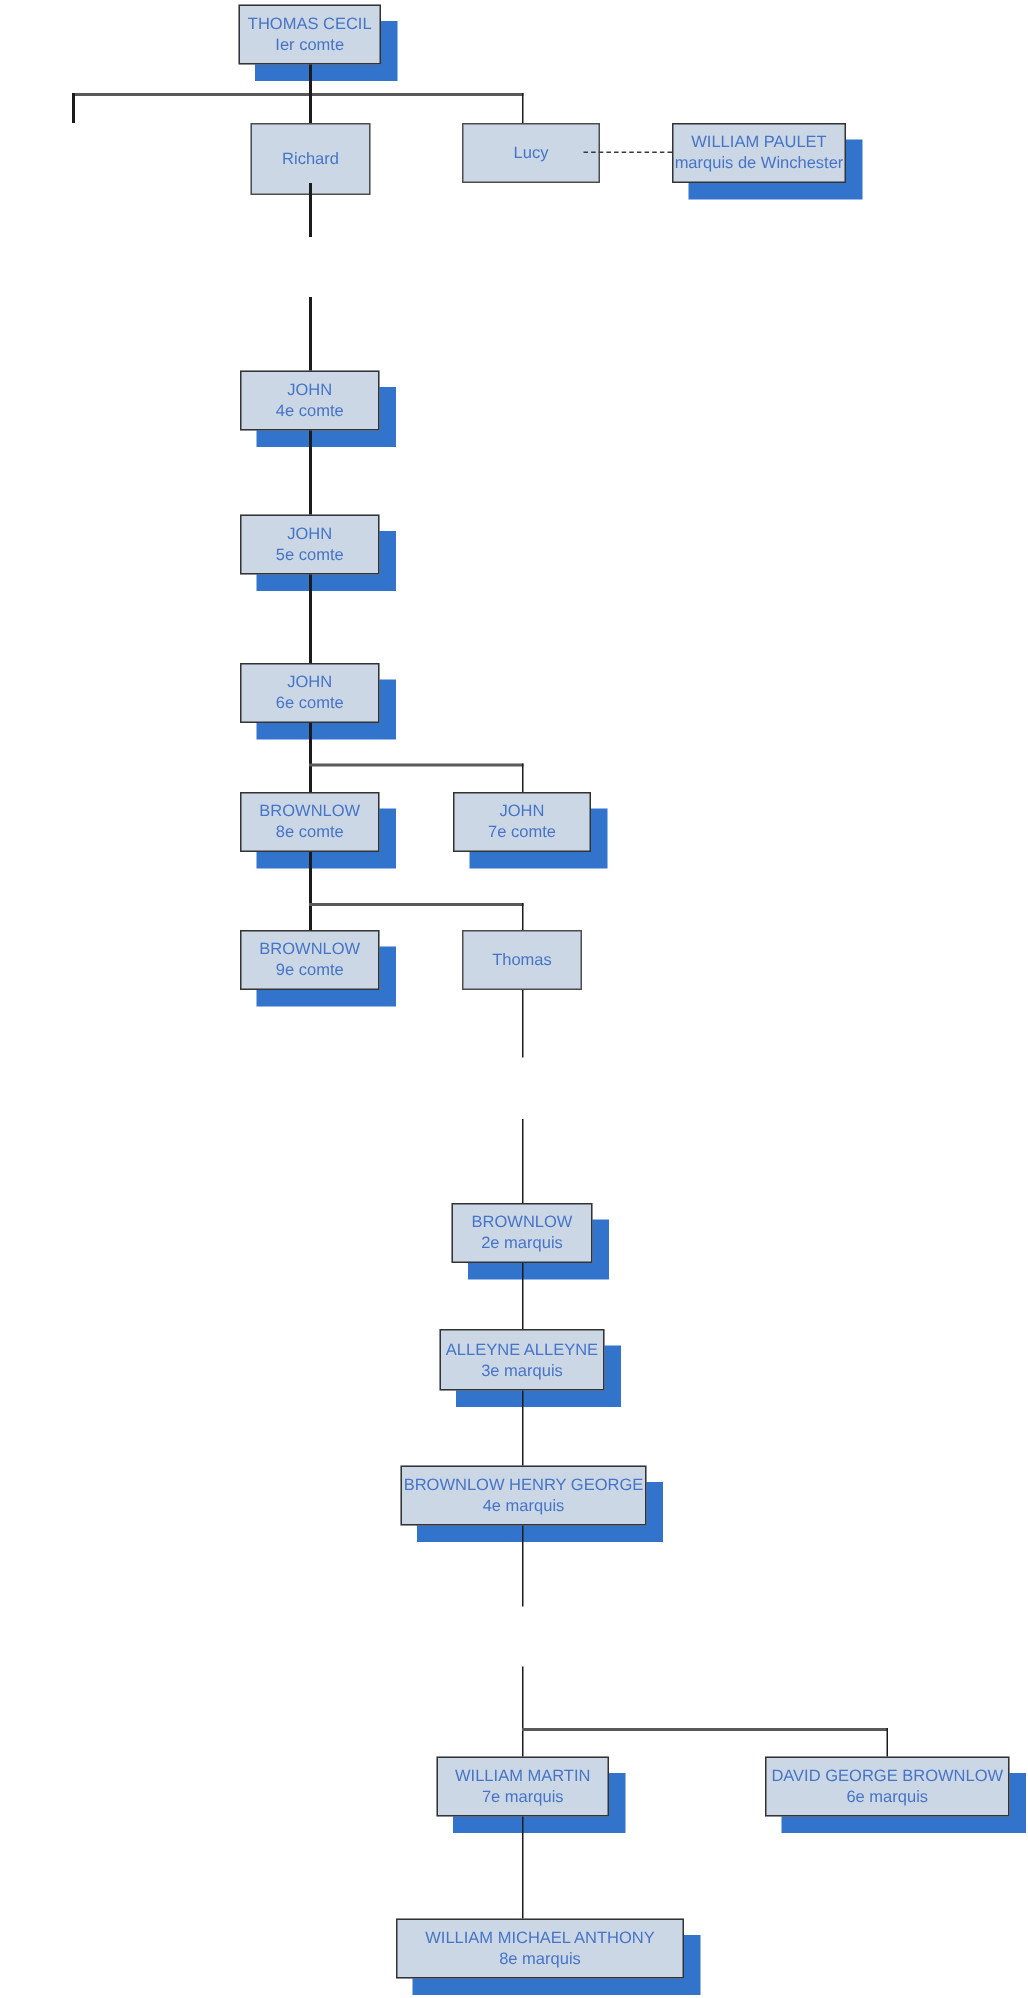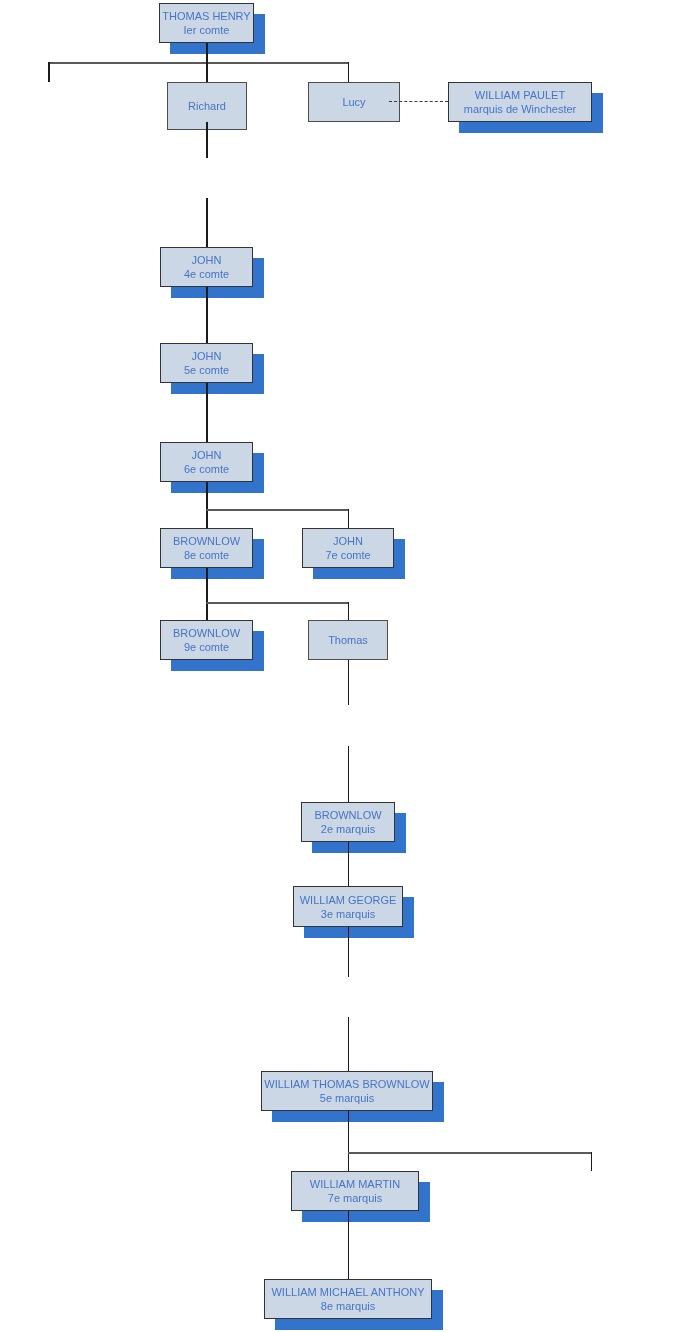--- a/index.html
+++ b/index.html
@@ -61,36 +61,36 @@
   <div class="lv" style="left:347.5px;top:746px;height:56px"></div>
   <div class="lv" style="left:347.5px;top:842px;height:44px"></div>
   <div class="lv" style="left:347.5px;top:927px;height:50px"></div>
   <div class="lv" style="left:347.5px;top:1017px;height:54px"></div>
   <div class="lv" style="left:347.5px;top:1111px;height:60px"></div>
   <div class="lh" style="left:347.5px;top:1152px;width:244px"></div>
   <div class="lv" style="left:590.5px;top:1152px;height:19px"></div>
   <div class="lv" style="left:347.5px;top:1211px;height:68px"></div>
 
   <div class="node sh" style="left:159px;top:3px;width:95px;height:40px">
-    <div class="nm">THOMAS HENRY</div>
+    <div class="nm">THOMAS CECIL</div>
     <div class="tl">Ier comte</div>
   </div>
 
 
   <div class="node plain" style="left:167px;top:82px;width:80px;height:48px">
     <div class="nm">Richard</div>
 
   </div>
 
   <div class="node plain" style="left:308px;top:82px;width:92px;height:40px">
     <div class="nm">Lucy</div>
 
   </div>
 
-  <div class="node sh" style="left:448px;top:82px;width:144px;height:40px">
+  <div class="node sh" style="left:448px;top:82px;width:116px;height:40px">
     <div class="nm">WILLIAM PAULET</div>
     <div class="tl">marquis de Winchester</div>
   </div>
 
 
   <div class="node sh" style="left:160px;top:247px;width:93px;height:40px">
     <div class="nm">JOHN</div>
     <div class="tl">4e comte</div>
   </div>
 
@@ -124,34 +124,38 @@
 
   </div>
 
 
   <div class="node sh" style="left:301px;top:802px;width:94px;height:40px">
     <div class="nm">BROWNLOW</div>
     <div class="tl">2e marquis</div>
   </div>
 
   <div class="node sh" style="left:293px;top:886px;width:110px;height:41px">
-    <div class="nm">WILLIAM GEORGE</div>
+    <div class="nm">ALLEYNE ALLEYNE</div>
     <div class="tl">3e marquis</div>
   </div>
 
-
-  <div class="node sh" style="left:261px;top:1071px;width:172px;height:40px">
-    <div class="nm">WILLIAM THOMAS BROWNLOW</div>
-    <div class="tl">5e marquis</div>
+  <div class="node sh" style="left:267px;top:977px;width:164px;height:40px">
+    <div class="nm">BROWNLOW HENRY GEORGE</div>
+    <div class="tl">4e marquis</div>
   </div>
 
-  <div class="node sh" style="left:291px;top:1171px;width:128px;height:40px">
+
+  <div class="node sh" style="left:291px;top:1171px;width:115px;height:40px">
     <div class="nm">WILLIAM MARTIN</div>
     <div class="tl">7e marquis</div>
   </div>
 
+  <div class="node sh" style="left:510px;top:1171px;width:163px;height:40px">
+    <div class="nm">DAVID GEORGE BROWNLOW</div>
+    <div class="tl">6e marquis</div>
+  </div>
 
-  <div class="node sh" style="left:264px;top:1279px;width:168px;height:40px">
+  <div class="node sh" style="left:264px;top:1279px;width:192px;height:40px">
     <div class="nm">WILLIAM MICHAEL ANTHONY</div>
     <div class="tl">8e marquis</div>
   </div>
 
 </div>
 
 </body></html>

